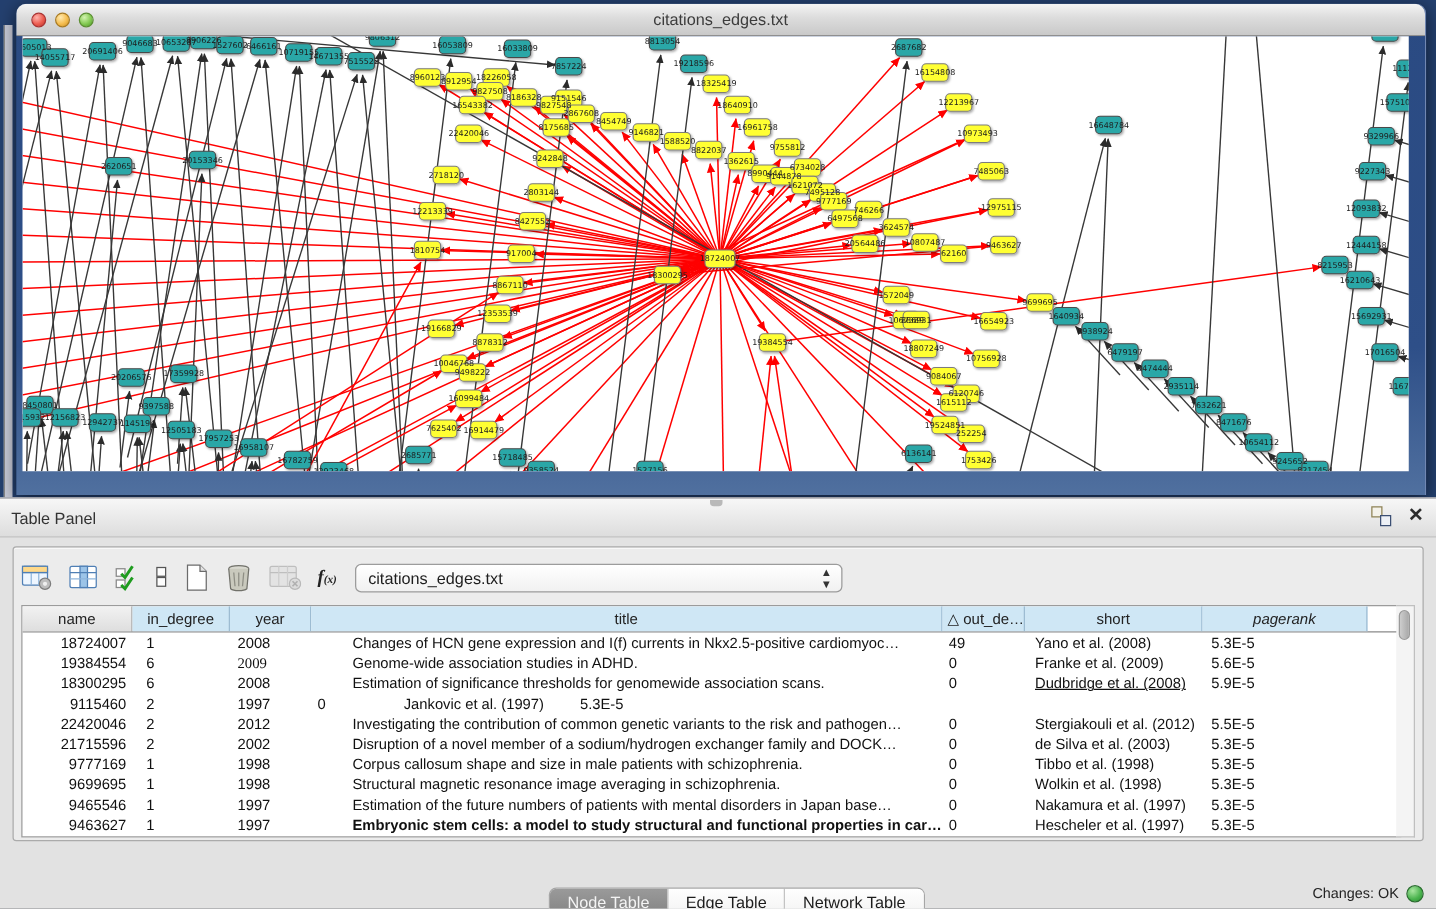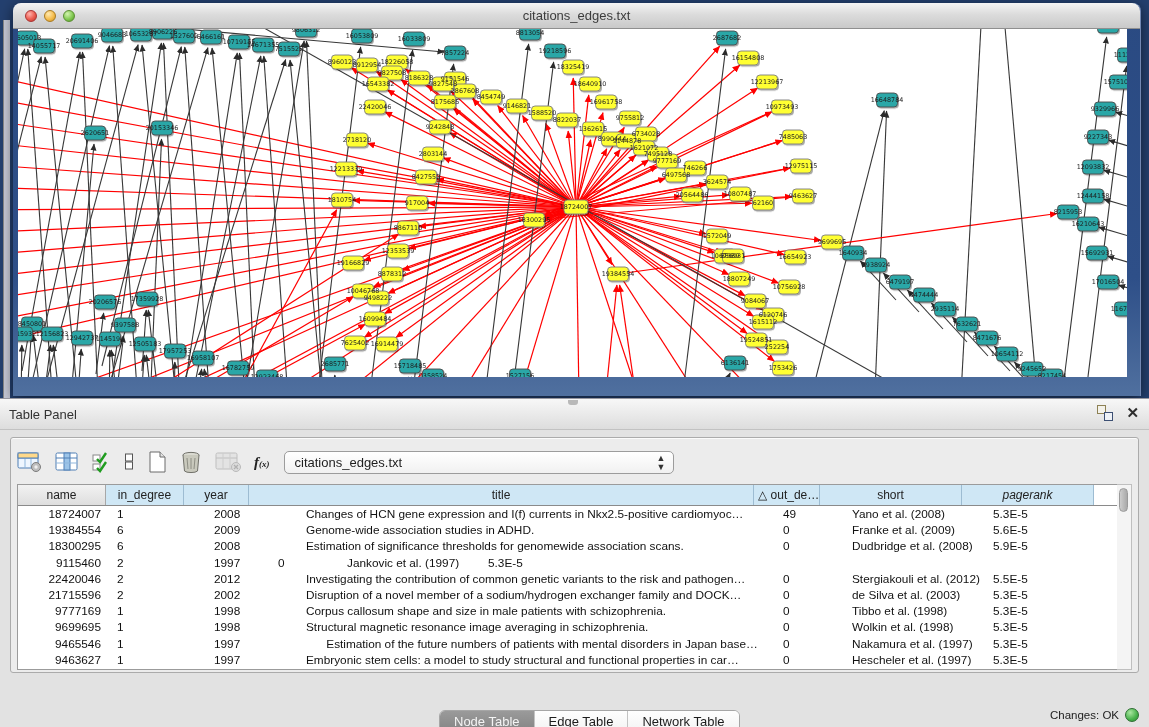--- a/index.html
+++ b/index.html
@@ -63,21 +63,21 @@
 
   .tablebox { position:absolute; left:6px; top:46px; width:1104px; height:186px;
               background:#fff; border:1px solid #9b9b9b; overflow:hidden; }
   .thead { display:flex; height:21px; border-bottom:1px solid #8a8a8a; }
   .th { font-size:12px; color:#222; text-align:center; line-height:20px;
         background:#cfe7f5; border-right:1px solid #9dbcd2; overflow:hidden; white-space:nowrap; }
   .th.gray { background:linear-gradient(180deg,#f2f2f2,#dedede); border-right:1px solid #a7a7a7; }
   .trow { display:flex; height:16.2px; font-size:11.8px; color:#111; }
   .td { overflow:hidden; white-space:nowrap; line-height:16px; }
   .td.c0 { text-align:right; padding-right:5px; }
-  .td.c1 { padding-left:11px; } .td.c2 { padding-left:6px;margin-left:24px; }
+  .td.c1 { padding-left:11px; } .td.c2 { padding-left:6px; }
   .td.c3 { padding-left:33px; } .td.c4 { padding-left:5px; }
   .td.c5 { padding-left:8px; }  .td.c6 { padding-left:7px; }
   .vscroll { position:absolute; right:6px; top:46px; width:15px; height:186px;
              background:#f4f4f4; border:1px solid #bfbfbf; border-left:none; }
   .vthumb { position:absolute; left:2px; top:3px; width:9px; height:24px;
             background:linear-gradient(90deg,#cdcdcd,#a9a9a9); border-radius:5px; border:1px solid #9a9a9a; }
 
   .tabs { position:absolute; left:428px; top:272px; height:23px; display:flex;
           border:1px solid #a6a6a6; border-radius:6px; overflow:hidden;
           background:#fcfcfc; box-shadow:0 1px 0 rgba(255,255,255,.7); }
@@ -679,33 +679,33 @@
               <div class="td c1" style="width: 78px;">1</div>
               <div class="td c2" style="width: 65px;">2008</div>
               <div class="td c3" style="width: 505px;">Changes of HCN gene expression and I(f) currents in Nkx2.5-positive cardiomyoc…</div>
               <div class="td c4" style="width: 66px;">49</div>
               <div class="td c5" style="width: 142px;">Yano et al. (2008)</div>
               <div class="td c6" style="width: 132px;">5.3E-5</div>
             </div>
             <div class="trow">
               <div class="td c0" style="width: 88px;">19384554</div>
               <div class="td c1" style="width: 78px;">6</div>
-              <div class="td c2" style="width: 65px;">2009</div>
+              <div class="td c2" style="width: 65px; font-family: Liberation Serif, serif;">2009</div>
               <div class="td c3" style="width: 505px;">Genome-wide association studies in ADHD.</div>
               <div class="td c4" style="width: 66px;">0</div>
               <div class="td c5" style="width: 142px;">Franke et al. (2009)</div>
               <div class="td c6" style="width: 132px;">5.6E-5</div>
             </div>
             <div class="trow">
               <div class="td c0" style="width: 88px;">18300295</div>
               <div class="td c1" style="width: 78px;">6</div>
               <div class="td c2" style="width: 65px;">2008</div>
               <div class="td c3" style="width: 505px;">Estimation of significance thresholds for genomewide association scans.</div>
               <div class="td c4" style="width: 66px;">0</div>
-              <div class="td c5" style="width: 142px;">Dudbridge et al. (2008)</div>
+              <div class="td c5" style="width: 142px; text-decoration: underline;">Dudbridge et al. (2008)</div>
               <div class="td c6" style="width: 132px;">5.9E-5</div>
             </div>
             <div class="trow">
               <div class="td c0" style="width: 88px;">9115460</div>
               <div class="td c1" style="width: 78px;">2</div>
               <div class="td c2" style="width: 65px;">1997</div>
               <div class="td c4" style="width: 66px;">0</div>
               <div class="td c5" style="width: 142px;">Jankovic et al. (1997)</div>
               <div class="td c6" style="width: 132px;">5.3E-5</div>
             </div>
@@ -742,30 +742,30 @@
               <div class="td c2" style="width: 65px;">1998</div>
               <div class="td c3" style="width: 505px;">Structural magnetic resonance image averaging in schizophrenia.</div>
               <div class="td c4" style="width: 66px;">0</div>
               <div class="td c5" style="width: 142px;">Wolkin et al. (1998)</div>
               <div class="td c6" style="width: 132px;">5.3E-5</div>
             </div>
             <div class="trow">
               <div class="td c0" style="width: 88px;">9465546</div>
               <div class="td c1" style="width: 78px;">1</div>
               <div class="td c2" style="width: 65px;">1997</div>
-              <div class="td c3" style="width: 505px; text-align: center;">Estimation of the future numbers of patients with mental disorders in Japan base…</div>
+              <div class="td c3" style="width: 505px;">Estimation of the future numbers of patients with mental disorders in Japan base…</div>
               <div class="td c4" style="width: 66px;">0</div>
               <div class="td c5" style="width: 142px;">Nakamura et al. (1997)</div>
               <div class="td c6" style="width: 132px;">5.3E-5</div>
             </div>
             <div class="trow">
               <div class="td c0" style="width: 88px;">9463627</div>
               <div class="td c1" style="width: 78px;">1</div>
               <div class="td c2" style="width: 65px;">1997</div>
-              <div class="td c3" style="width: 505px;">Embryonic stem cells: a model to study structural and functional properties in car…</div>
+              <div class="td c3" style="width: 505px; font-weight: bold;">Embryonic stem cells: a model to study structural and functional properties in car…</div>
               <div class="td c4" style="width: 66px;">0</div>
               <div class="td c5" style="width: 142px;">Hescheler et al. (1997)</div>
               <div class="td c6" style="width: 132px;">5.3E-5</div>
             </div>
           </div>
       </div>
       <div class="vscroll">
         <div class="vthumb"></div>
       </div>
 

